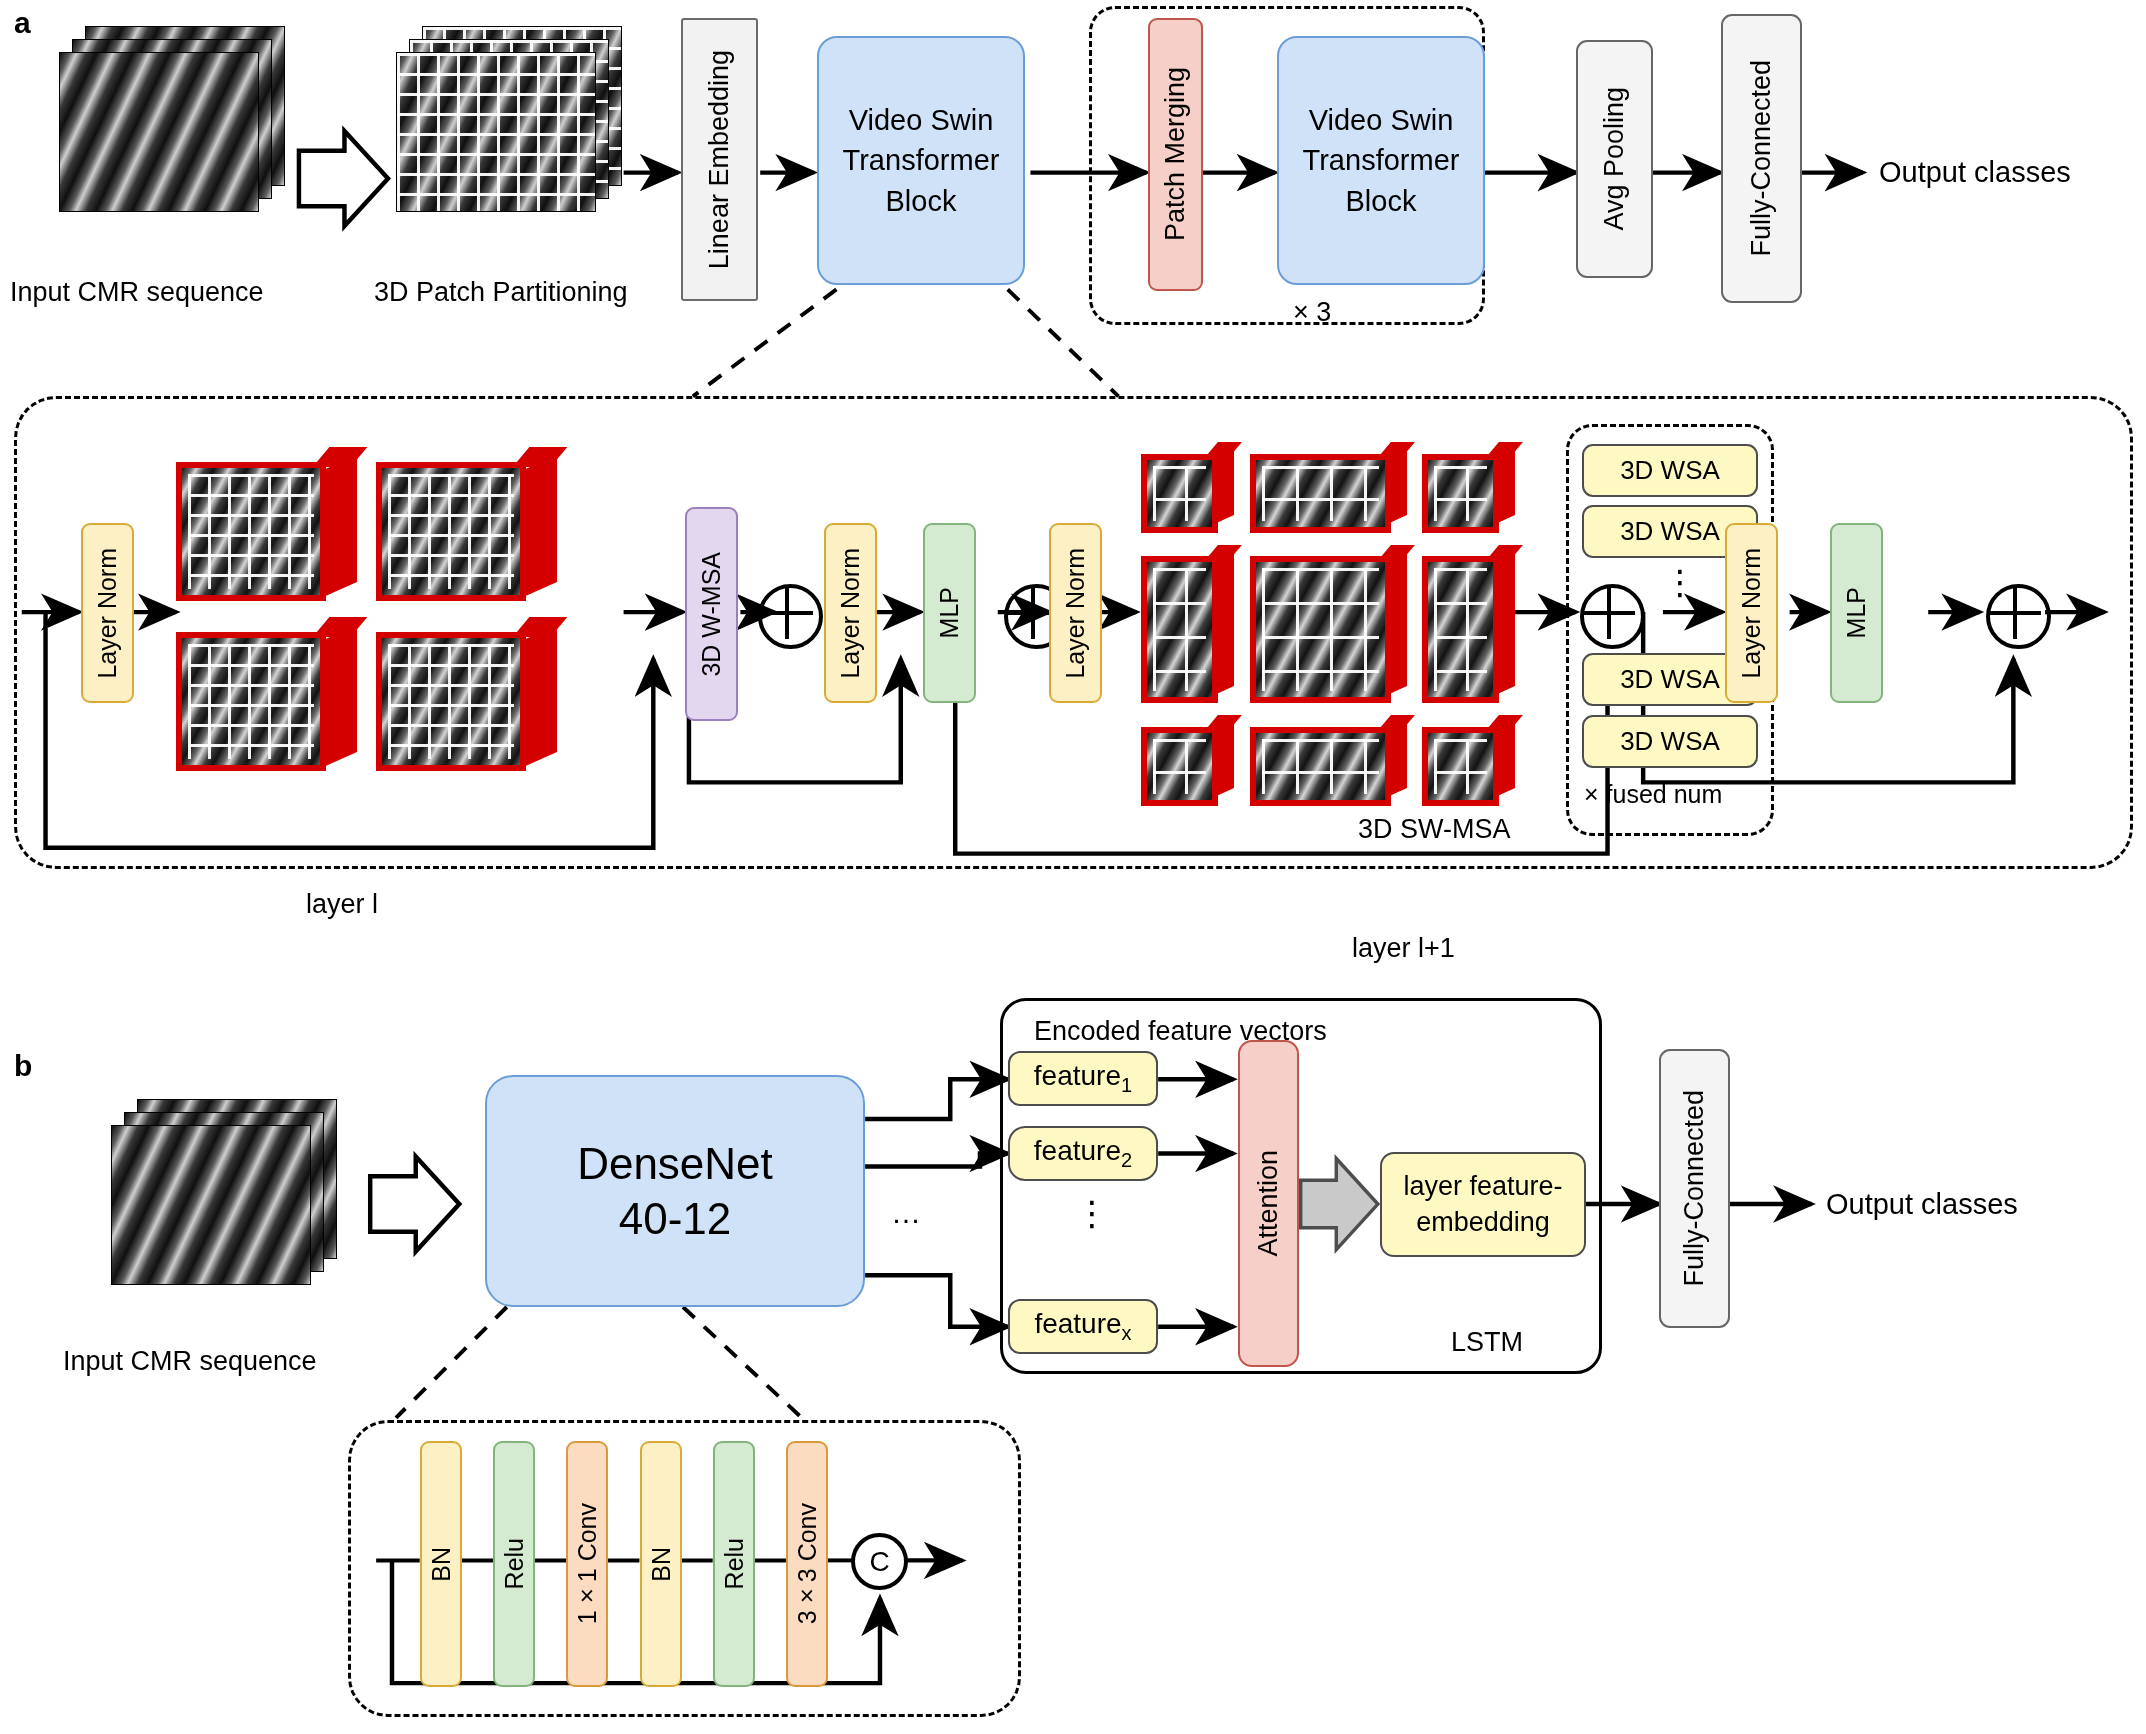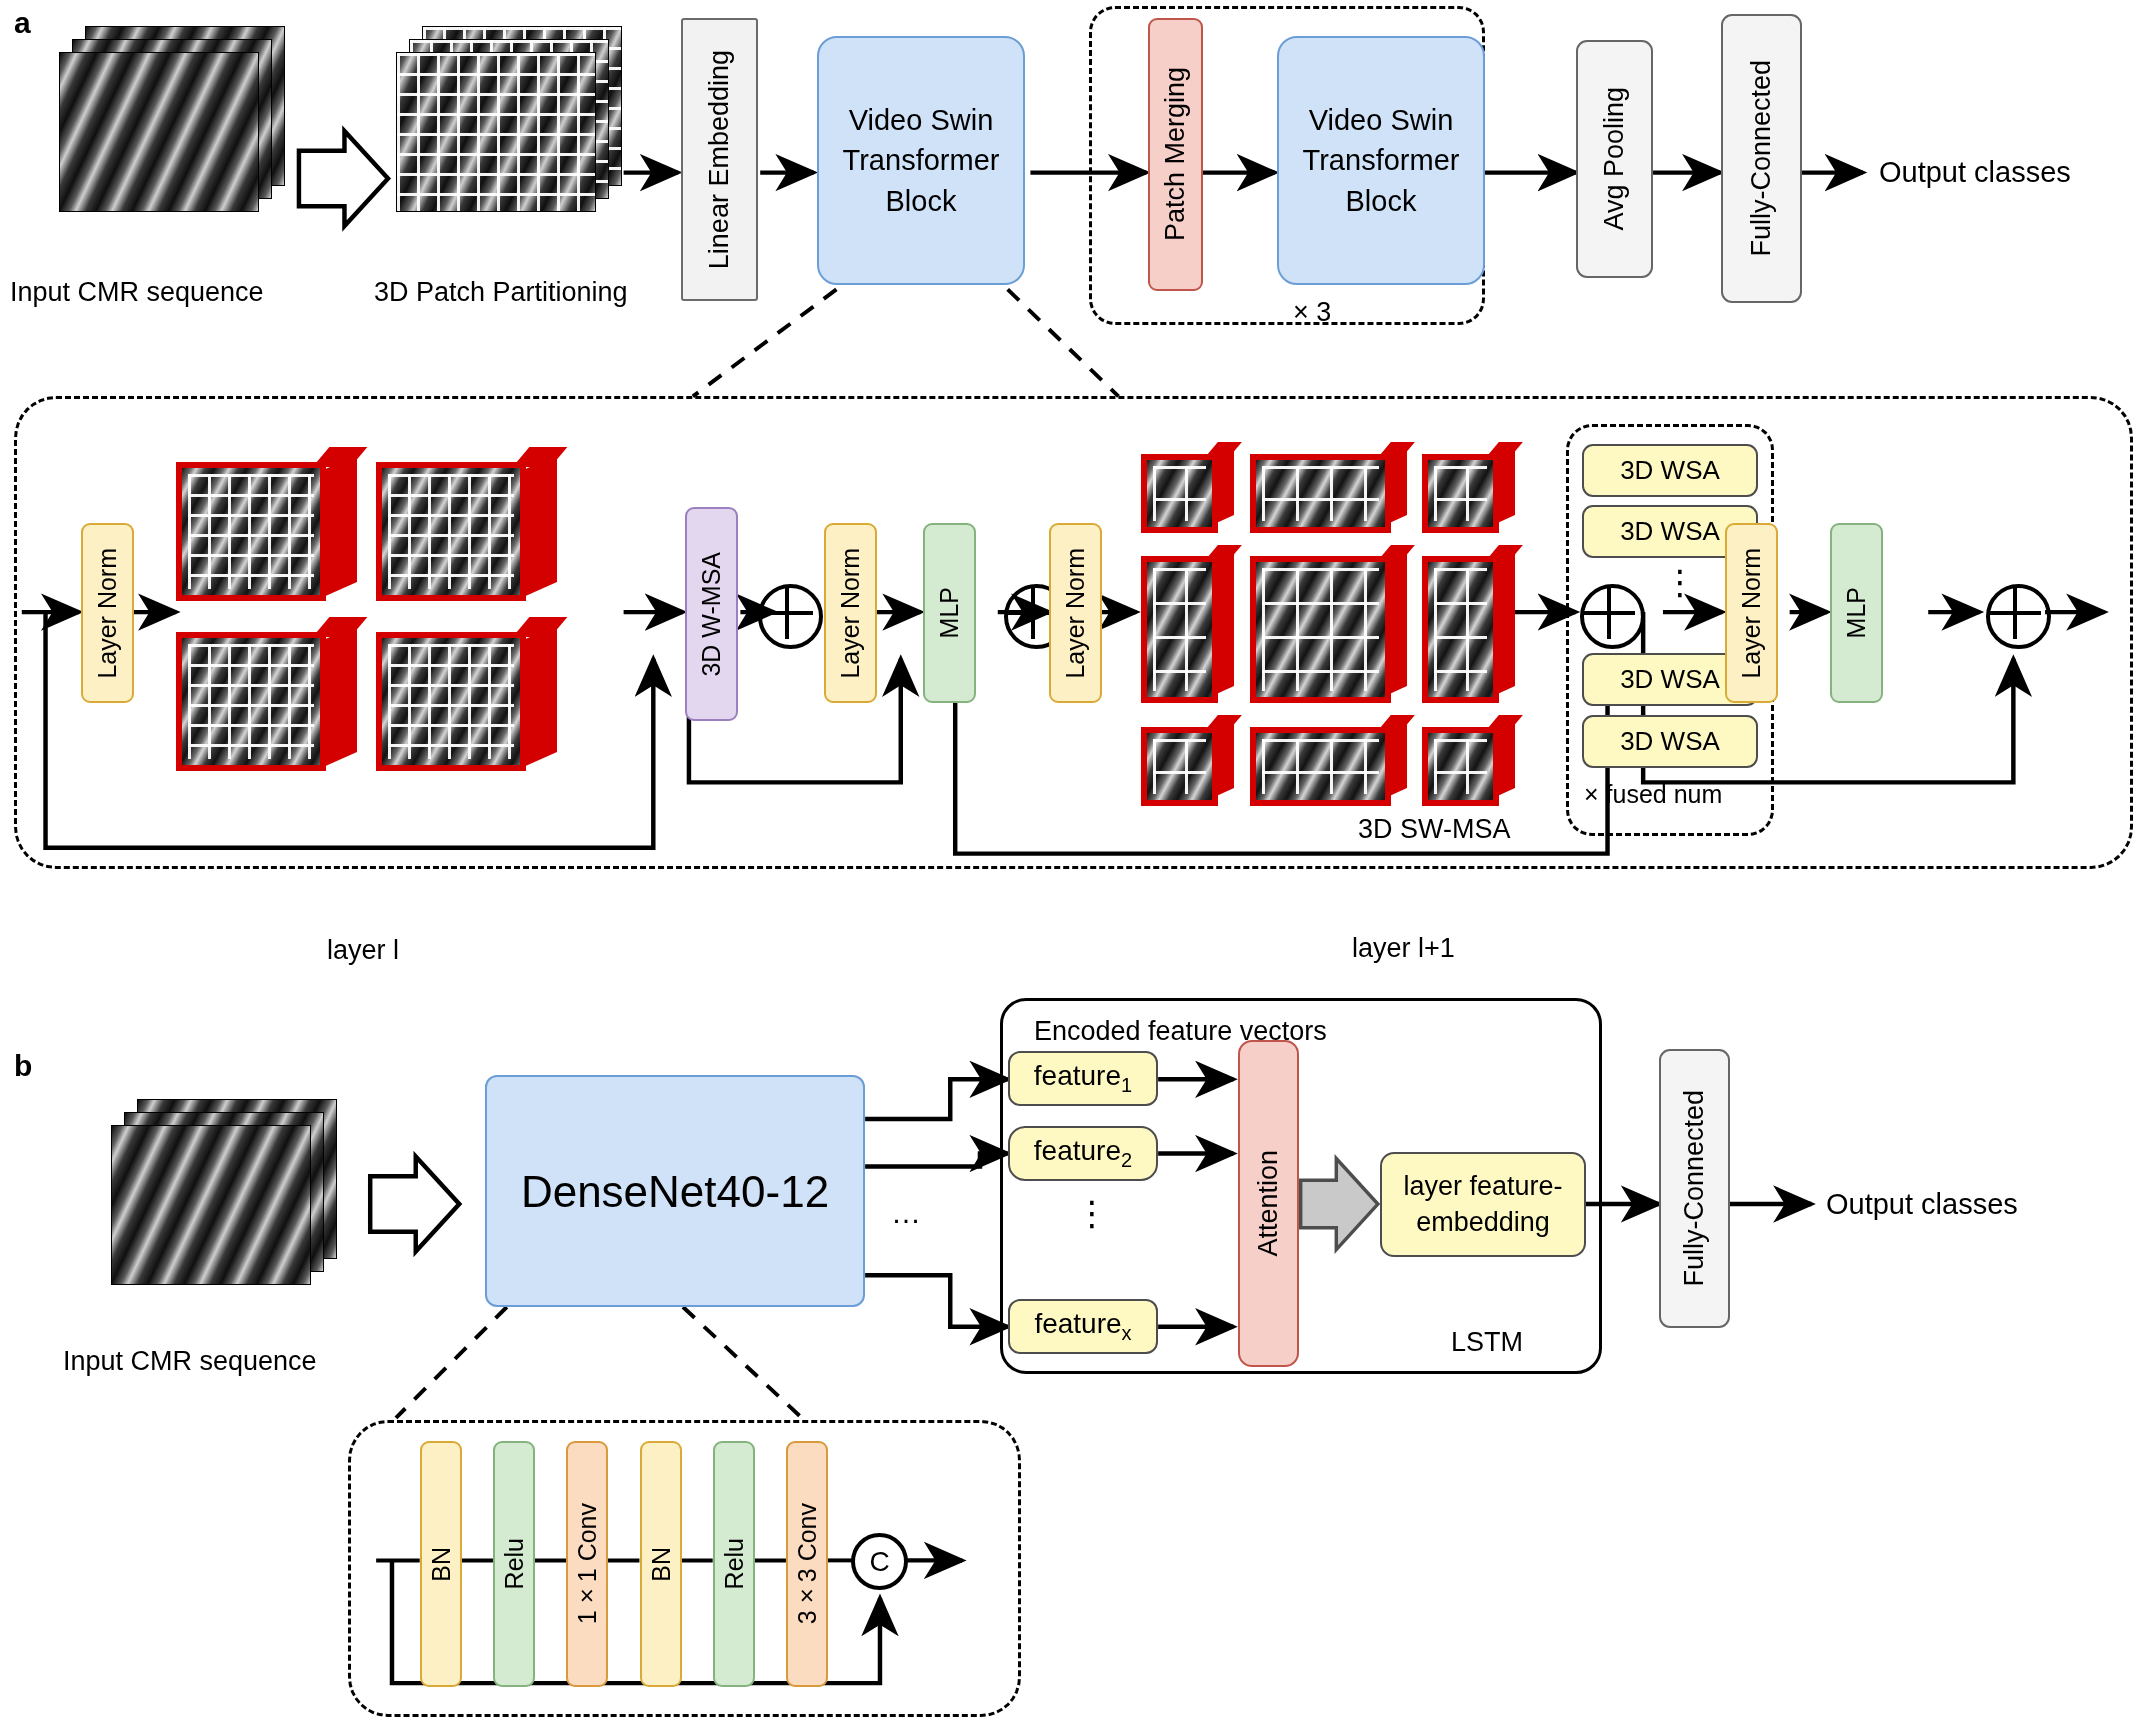--- a/index.html
+++ b/index.html
@@ -370,34 +370,34 @@
 <div class="node n-green" style="left:1830px;top:523px;width:53px;height:180px;">
   <span class="vert" style="font-size:25px;">MLP</span>
 </div>
 
 <div class="abs" style="left:1986px;top:584px;width:57px;height:57px;border:4px solid #000;
      border-radius:50%;">
   <div class="abs" style="left:-2px;top:23px;width:53px;height:4px;background:#000;"></div>
   <div class="abs" style="left:23px;top:-2px;width:4px;height:53px;background:#000;"></div>
 </div>
 
-<div class="lbl" style="left:327px;top:889px;margin-top:46px;">layer l</div>
+<div class="lbl" style="left:306px;top:889px;">layer l</div>
 <div class="lbl" style="left:1352px;top:889px;margin-top:44px;">layer l+1</div>
 
 <div class="abs panel-letter" style="left:14px;top:1051px;">b</div>
 
 <div class="abs" style="left:111px;top:1099px;width:228px;height:188px;">
   <div class="mri" style="left:26px;top:0;width:198px;height:158px;"></div>
   <div class="mri" style="left:13px;top:13px;width:198px;height:158px;"></div>
   <div class="mri" style="left:0px;top:26px;width:198px;height:158px;"></div>
 </div>
 <div class="cap abs" style="left:63px;top:1346px;">Input CMR sequence</div>
 
-<div class="node n-blue" style="left:485px;top:1075px;width:380px;height:232px;border-radius:12px;
-     flex-direction:row;text-align:center;">
+<div class="node n-blue" style="left:485px;top:1075px;width:380px;height:232px;border-radius:28px;
+     flex-direction:column;text-align:center;">
   <span style="font-size:44px;line-height:1.25;">DenseNet</span>
   <span style="font-size:44px;line-height:1.25;">40-12</span>
 </div>
 
 <div class="lbl" style="left:891px;top:1196px;font-size:30px;letter-spacing:3px;">…</div>
 
 <div class="solidbox" style="left:1000px;top:998px;width:602px;height:376px;border-radius:26px;"></div>
 
 <div class="lbl" style="left:1034px;top:1016px;">Encoded feature vectors</div>
 

